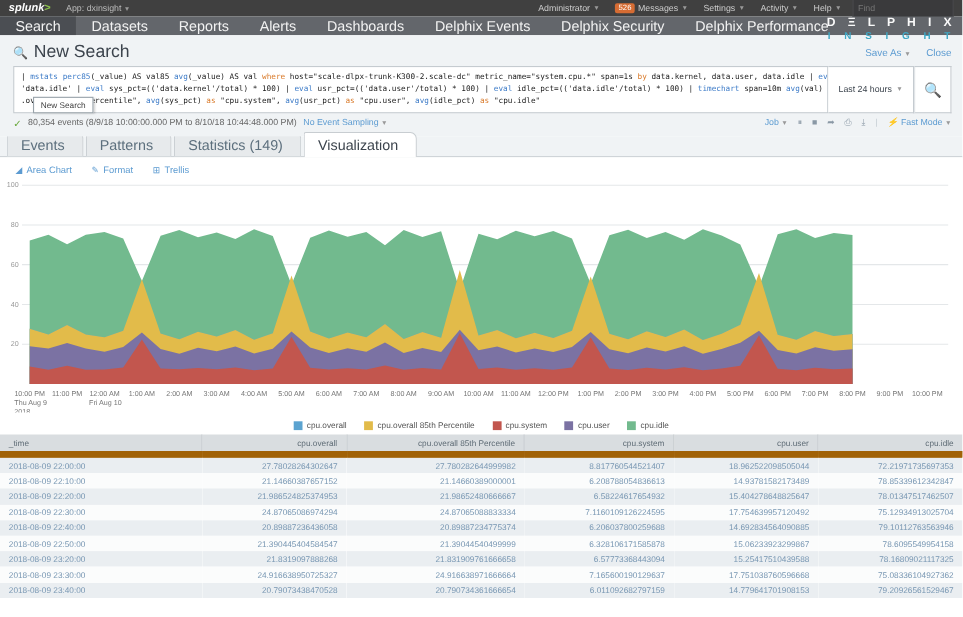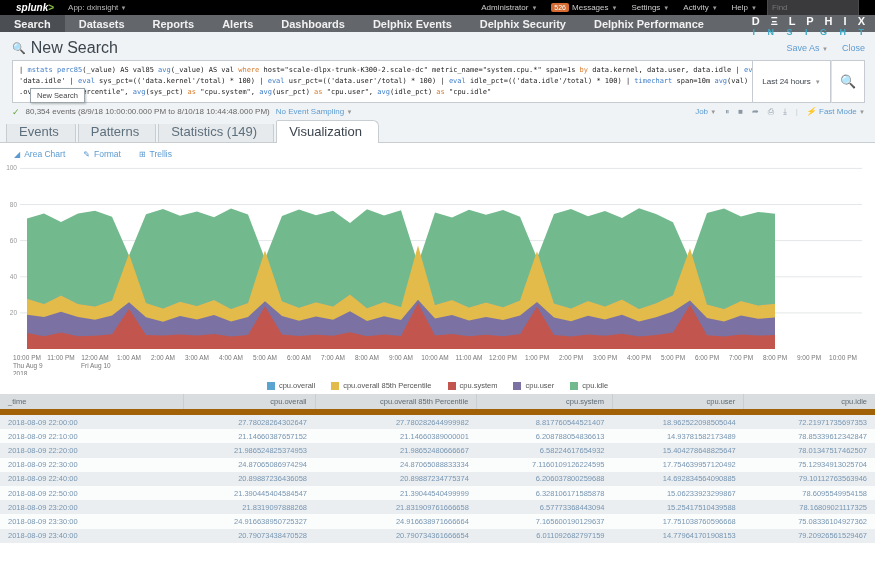--- a/index.html
+++ b/index.html
@@ -1,34 +1,34 @@
 <!DOCTYPE html>
 <html><head>
 <meta charset="utf-8">
 <style>
   * { margin:0; padding:0; box-sizing:border-box; }
   html,body { width:875px; height:561px; overflow:hidden; background:#fff;
     font-family:"Liberation Sans", sans-serif; }
 
   
-  .topbar { height:15px; background:#000000; display:flex; align-items:center;
-    padding:0 16px; color:#ccc; font-size:8px; }
+  .topbar { height:15px; background:#404040; display:flex; align-items:center;
+    padding:0 8px; color:#ccc; font-size:8px; }
   .logo { color:#fff; font-weight:bold; font-size:10px; font-style:italic; margin-right:14px;}
   .logo .gt { color:#8bc34a; font-style:normal;}
   .app-label { color:#bbb; margin-right:auto;}
   .top-menu { display:flex; align-items:center; gap:14px; margin-right:10px;justify-content:center;}
   .top-menu-item { color:#ccc; cursor:pointer; display:flex; align-items:center; gap:3px;}
   .caret { font-size:6px; color:#999;}
   .badge { background:#d66c33; color:#fff; border-radius:2px; font-size:7px; padding:0 3px; line-height:9px;}
   .find-input { background:#3a3a3c; border:1px solid #4a4a4c; color:#999; font-size:8px;
     width:92px; height:19px; padding:0 4px;}
 
   
   .navbar { height:17px; background:#63666b; display:flex; align-items:stretch; position:relative;}
-  .nav-item { color:#f2f2f2; font-size:11px; font-weight:bold; padding:0 14px;
+  .nav-item { color:#f2f2f2; font-size:13px; font-weight:normal; padding:0 14px;
     display:flex; align-items:center; cursor:pointer;}
   .nav-item.active { background:#4b4e53;}
   .brand { position:absolute; right:6px; top:1px; text-align:right; z-index:30; line-height:11px;}
   .brand .l1 { color:#fafafa; font-size:11px; letter-spacing:4px; font-weight:bold;}
   .brand .l2 { color:#3fa7c4; font-size:9px; letter-spacing:5px; font-weight:bold;}
 
   
   .search-panel { background:#f0f3f5; padding:4px 10px 4px 12px; position:relative;}
   .sp-head { display:flex; align-items:center; height:24px;}
   .sp-title { font-size:16px; font-weight:normal; color:#3c444d; display:flex; align-items:center; gap:5px;}

